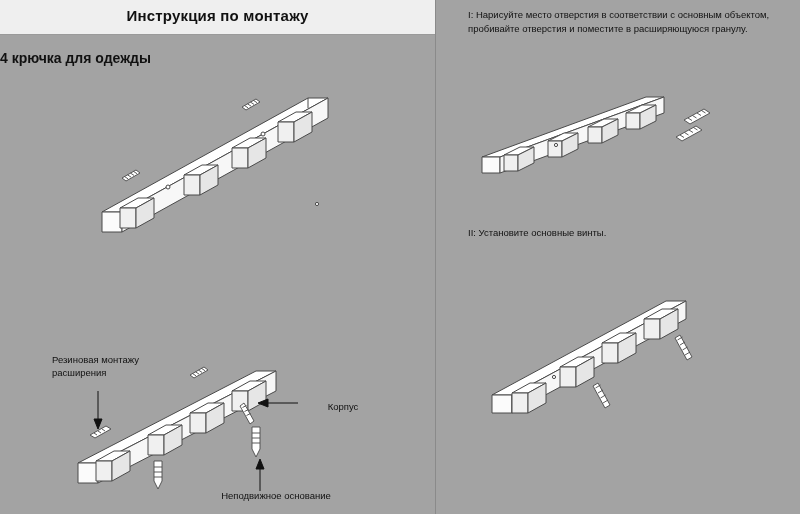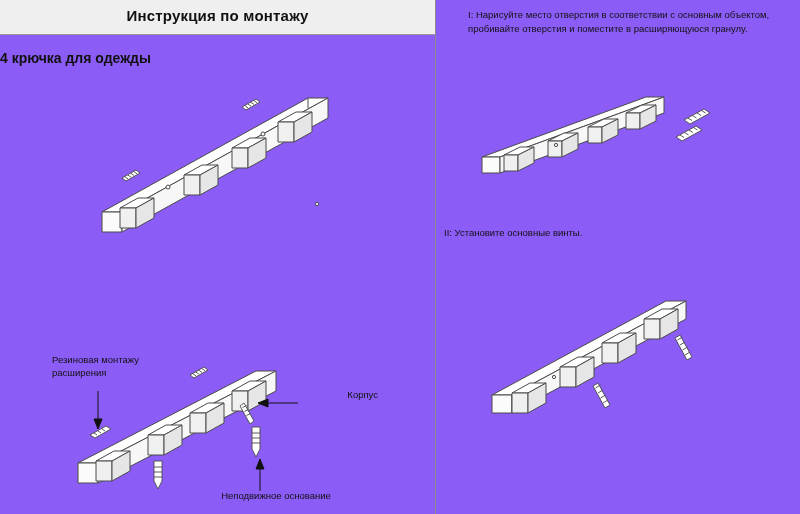--- a/index.html
+++ b/index.html
@@ -8,21 +8,21 @@
     background: #ffffff;
   }
   body {
     font-family: "Liberation Sans", sans-serif;
     color: #1a1a1a;
   }
   #page {
     position: relative;
     width: 800px;
     height: 514px;
-    background: #8b5cf6;
+    background: #a3a3a3;
     overflow: hidden;
   }
   
   .v-divider {
     position: absolute;
     left: 435px;
     top: 0;
     width: 1px;
     height: 514px;
     background: #8a8a8a;
@@ -59,30 +59,30 @@
     color: #111111;
   }
   
   .step-text {
     position: absolute;
     font-size: 9.5px;
     line-height: 1.45;
     color: #111111;
   }
   #step1 { left: 468px; top: 8px; width: 324px; }
-  #step2 { left: 444px; top: 226px; width: 324px; }
+  #step2 { left: 468px; top: 226px; width: 324px; }
   
   .callout {
     position: absolute;
     font-size: 9.5px;
     line-height: 1.4;
     color: #111111;
   }
   #label-granule { left: 52px; top: 353px; width: 120px; text-align: left; }
-  #label-body    { left: 300px; top: 388px; width: 70px; text-align: right; padding-left: 8px; }
+  #label-body    { left: 300px; top: 400px; width: 70px; text-align: center; padding-left: 8px; }
   #label-base    { left: 221px; top: 489px; width: 110px; text-align: center; }
 
   svg { display: block; }
   .dg { position: absolute; }
 </style>
 </head>
 <body>
 
 <div id="page">
 

